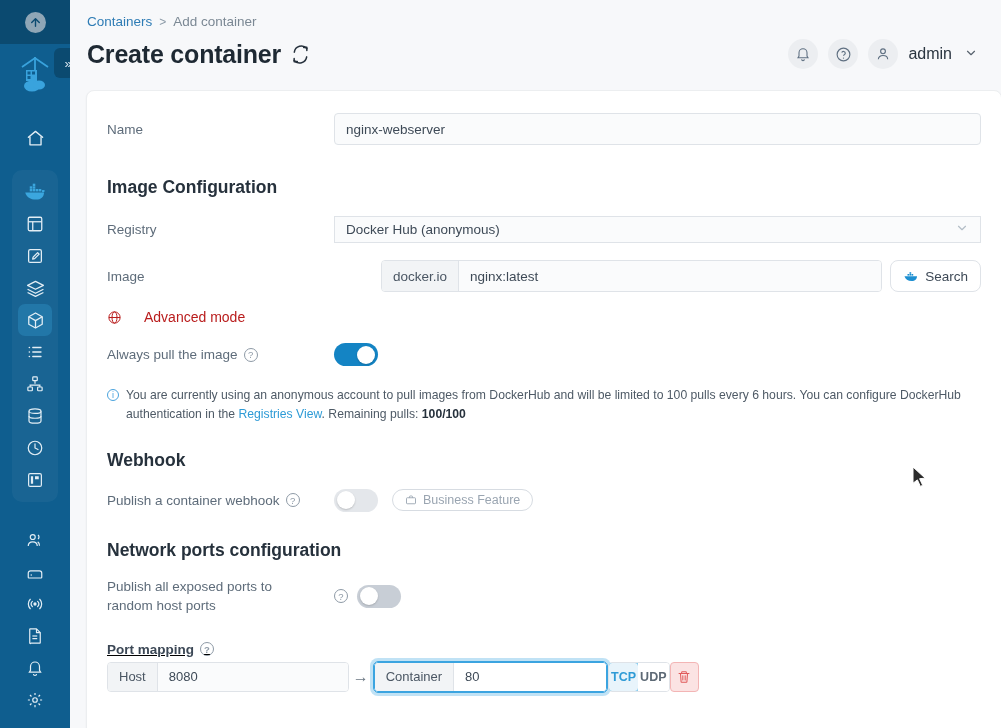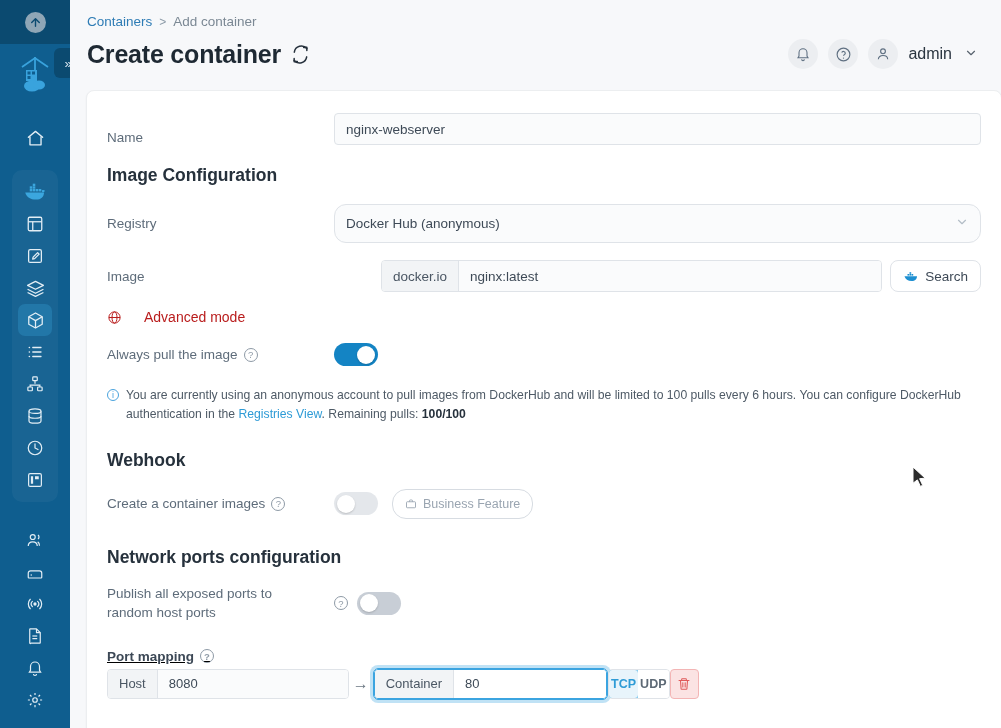--- a/index.html
+++ b/index.html
@@ -149,23 +149,23 @@
     font-size: 13.5px;
     color: #3e4a57;
     padding: 0 11px;
     display: flex; align-items: center;
     font-family: "Liberation Sans", sans-serif;
     width: 100%;
     outline: none;
   }
   .selectbox {
     flex: 1 1 auto;
-    height: 39px;
+    height: 27px;
     border: 1px solid #dfe3e8;
-    border-radius: 12px;
+    border-radius: 0;
     background: #fafbfc;
     font-size: 13.5px;
     color: #3e4a57;
     padding: 0 11px;
     display: flex; align-items: center; justify-content: space-between;
   }
   .selectbox .sel-caret { color: #b3bdc7; font-size: 12px; }
 
   .img-grp { display: flex; flex: 1 1 auto; align-items: center; gap: 8px; padding-left: 47px; }
   .img-combo {
@@ -248,21 +248,21 @@
     display: inline-flex; align-items: center; justify-content: center;
     flex: 0 0 auto; margin-top: 3px;
   }
   .note a { color: #2e9bd6; text-decoration: none; }
   .note b { color: #26313c; }
 
   .biz-badge {
     display: inline-flex; align-items: center; gap: 6px;
     border: 1px solid #d7dce2;
     border-radius: 14px;
-    height: 30px;
+    height: 22px;
     padding: 0 12px;
     font-size: 12.5px; color: #9aa5b1;
     margin-left: 14px;
   }
 
   .pm-row { display: flex; align-items: center; gap: 0; padding: 0 20px; }
   .pm-combo {
     display: flex; align-items: center;
     height: 30px;
     border: 1px solid #dfe3e8;
@@ -533,21 +533,21 @@
       <div class="caret">
         <svg width="14" height="14" viewBox="0 0 24 24" fill="none" stroke="currentColor" stroke-width="2" stroke-linecap="round" stroke-linejoin="round">
             <polyline points="6,9 12,15 18,9"></polyline>
           </svg>
       </div>
     </div>
   </div>
 
   <div class="card">
 
-    <div class="row" style="margin-bottom:20px;align-items:flex-end;">
+    <div class="row" style="margin-bottom:32px;">
       <div class="lbl">Name</div>
       <input class="txtinput" value="nginx-webserver" style="">
     </div>
 
     <div class="sect-title" style="margin-bottom:18px;">Image Configuration</div>
 
     <div class="row" style="margin-bottom:17px;">
       <div class="lbl">Registry</div>
       <div class="selectbox">
         <span>Docker Hub (anonymous)</span>
@@ -605,21 +605,21 @@
     <div class="note" style="margin-bottom:26px;">
       <span class="info-ic">i</span>
       <div style="max-width:840px;">
         <span>You are currently using an anonymous account to pull images from DockerHub and will be limited to 100 pulls every 6 hours. You can configure DockerHub authentication in the </span><a href="#">Registries View</a><span>. Remaining pulls: </span><b>100/100</b>
       </div>
     </div>
 
     <div class="sect-title" style="margin-bottom:18px;">Webhook</div>
     <div class="row" style="margin-bottom:28px;">
       <div class="lbl">
-        <span>Create a container images</span>
+        <span>Publish a container webhook</span>
         <span class="help-ic">?</span>
       </div>
       <div class="toggle light">
           <div class="knob"></div>
         </div>
       <div class="biz-badge">
         <span>
           <svg width="12" height="12" viewBox="0 0 24 24" fill="none" stroke="currentColor" stroke-width="1.8" style="display:block">
               <rect x="3" y="7.5" width="18" height="12" rx="1.5"></rect>
               <path d="M9 7.5V5.5a1.5 1.5 0 011.5-1.5h3A1.5 1.5 0 0115 5.5v2"></path>

